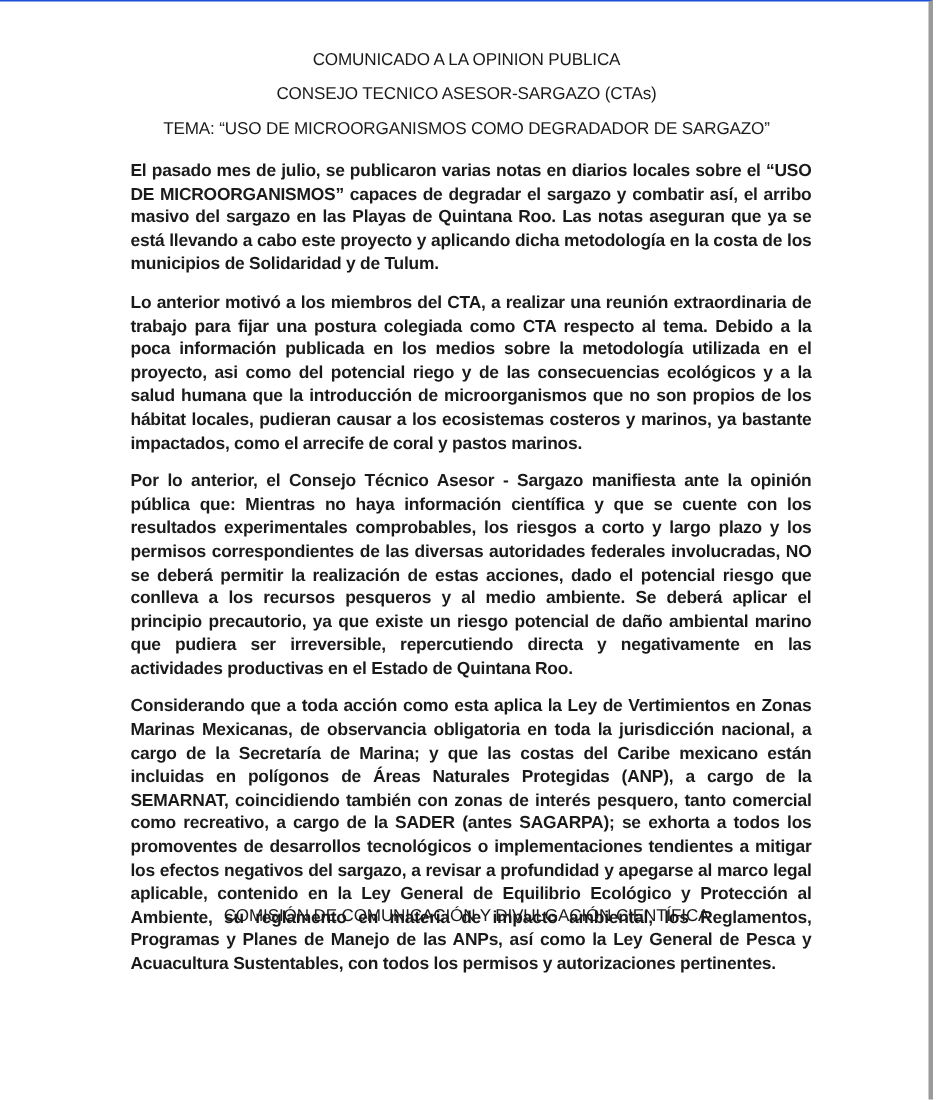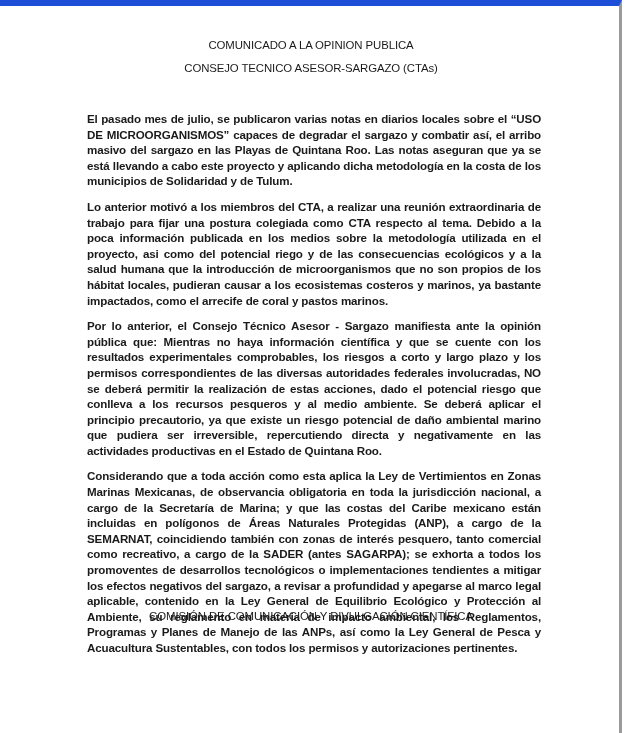--- a/index.html
+++ b/index.html
@@ -4,21 +4,21 @@
   <style>
     html, body { margin: 0; padding: 0; }
     body {
       width: 625px; height: 733px; background: #ffffff; overflow: hidden;
       position: relative;
       font-family: "Liberation Sans", "DejaVu Sans", sans-serif;
       color: #1a1a1a;
     }
     .page {
       position: absolute; left: 0; top: 0; width: 622px; height: 733px;
-      border-top: 6px solid #1d4ed8;
+      border-top: 1px solid #1d4ed8;
       border-right: 3px solid #9a9a9a;
       box-sizing: border-box;
       background: #fff;
     }
     .center {
       position: absolute; left: 0; width: 622px; text-align: center;
       font-size: 11.4px; letter-spacing: -0.1px;
     }
     .body-text {
       position: absolute; left: 87px; width: 454px;
@@ -27,20 +27,21 @@
     }
     .body-text p { margin: 0 0 10px 0; }
     .spaced { letter-spacing: 3px; }
   </style>
 </head>
 <body>
 
 <div class="page">
   <div class="center" style="top:33px;">COMUNICADO A LA OPINION PUBLICA</div>
   <div class="center" style="top:56px;text-align:center;">CONSEJO TECNICO ASESOR-SARGAZO (CTAs)</div>
+  <div class="center" style="top:79px;">TEMA: “USO DE MICROORGANISMOS COMO DEGRADADOR DE SARGAZO”</div>
 
   <div class="body-text" style="top:105px;font-weight:bold;">
     <p>El pasado mes de julio, se publicaron varias notas en diarios locales sobre el “USO DE MICROORGANISMOS” capaces de degradar el sargazo y combatir así, el arribo masivo del sargazo en las Playas de Quintana Roo. Las notas aseguran que ya se está llevando a cabo este proyecto y aplicando dicha metodología en la costa de los municipios de Solidaridad y de Tulum.</p>
     <p>Lo anterior motivó a los miembros del CTA, a realizar una reunión extraordinaria de trabajo para fijar una postura colegiada como CTA respecto al tema. Debido a la poca información publicada en los medios sobre la metodología utilizada en el proyecto, asi como del potencial riego y de las consecuencias ecológicos y a la salud humana que la introducción de microorganismos que no son propios de los hábitat locales, pudieran causar a los ecosistemas costeros y marinos, ya bastante impactados, como el arrecife de coral y pastos marinos.</p>
     <p>Por lo anterior, el Consejo Técnico Asesor - Sargazo manifiesta ante la opinión pública que: Mientras no haya información científica y que se cuente con los resultados experimentales comprobables, los riesgos a corto y largo plazo y los permisos correspondientes de las diversas autoridades federales involucradas, NO se deberá permitir la realización de estas acciones, dado el potencial riesgo que conlleva a los recursos pesqueros y al medio ambiente. Se deberá aplicar el principio precautorio, ya que existe un riesgo potencial de daño ambiental marino que pudiera ser irreversible, repercutiendo directa y negativamente en las actividades productivas en el Estado de Quintana Roo.</p>
     <p>Considerando que a toda acción como esta aplica la Ley de Vertimientos en Zonas Marinas Mexicanas, de observancia obligatoria en toda la jurisdicción nacional, a cargo de la Secretaría de Marina; y que las costas del Caribe mexicano están incluidas en polígonos de Áreas Naturales Protegidas (ANP), a cargo de la SEMARNAT, coincidiendo también con zonas de interés pesquero, tanto comercial como recreativo, a cargo de la SADER (antes SAGARPA); se exhorta a todos los promoventes de desarrollos tecnológicos o implementaciones tendientes a mitigar los efectos negativos del sargazo, a revisar a profundidad y apegarse al marco legal aplicable, contenido en  la Ley General de Equilibrio Ecológico y Protección al Ambiente, su reglamento en materia de impacto ambiental, los Reglamentos, Programas y Planes de Manejo de las ANPs, así como la  Ley General de Pesca y Acuacultura Sustentables,  con todos los permisos y autorizaciones pertinentes.</p>
   </div>
 
   <div class="center" style="top:604px;">COMISIÓN DE COMUNICACIÓN Y DIVULGACIÓN CIENTÍFICA</div>
 </div>

